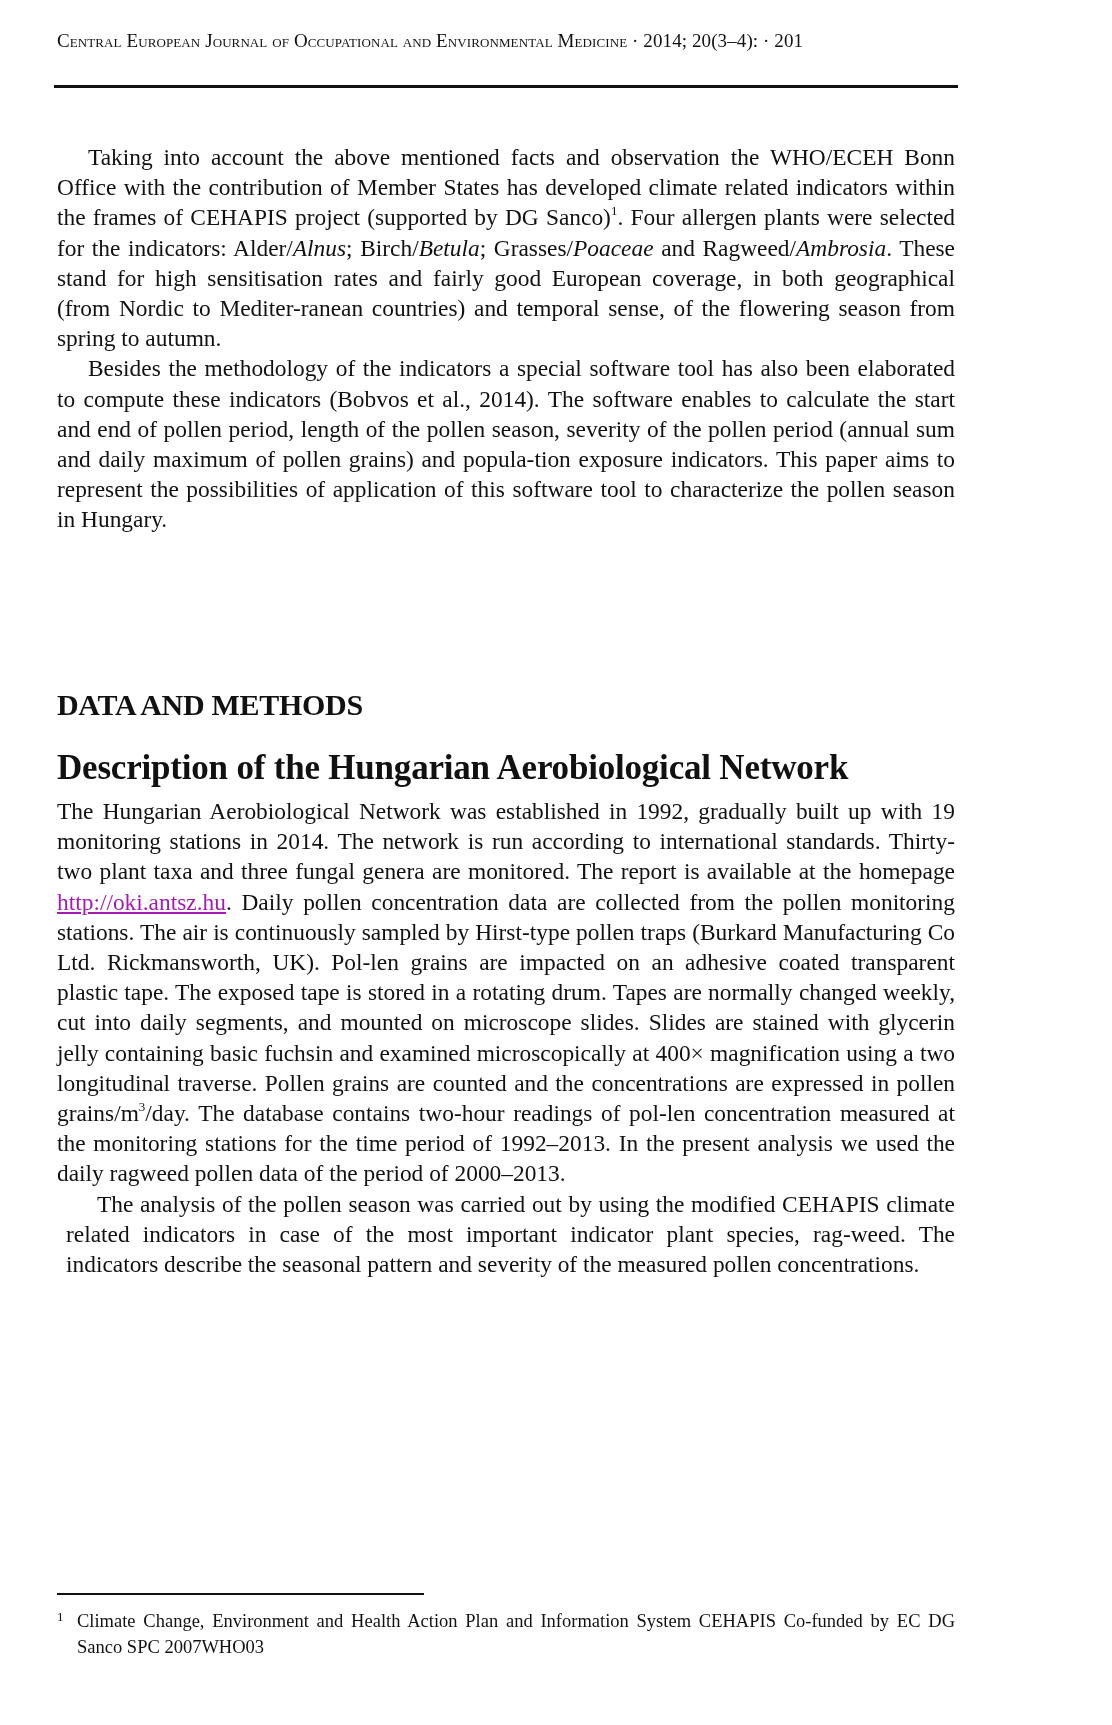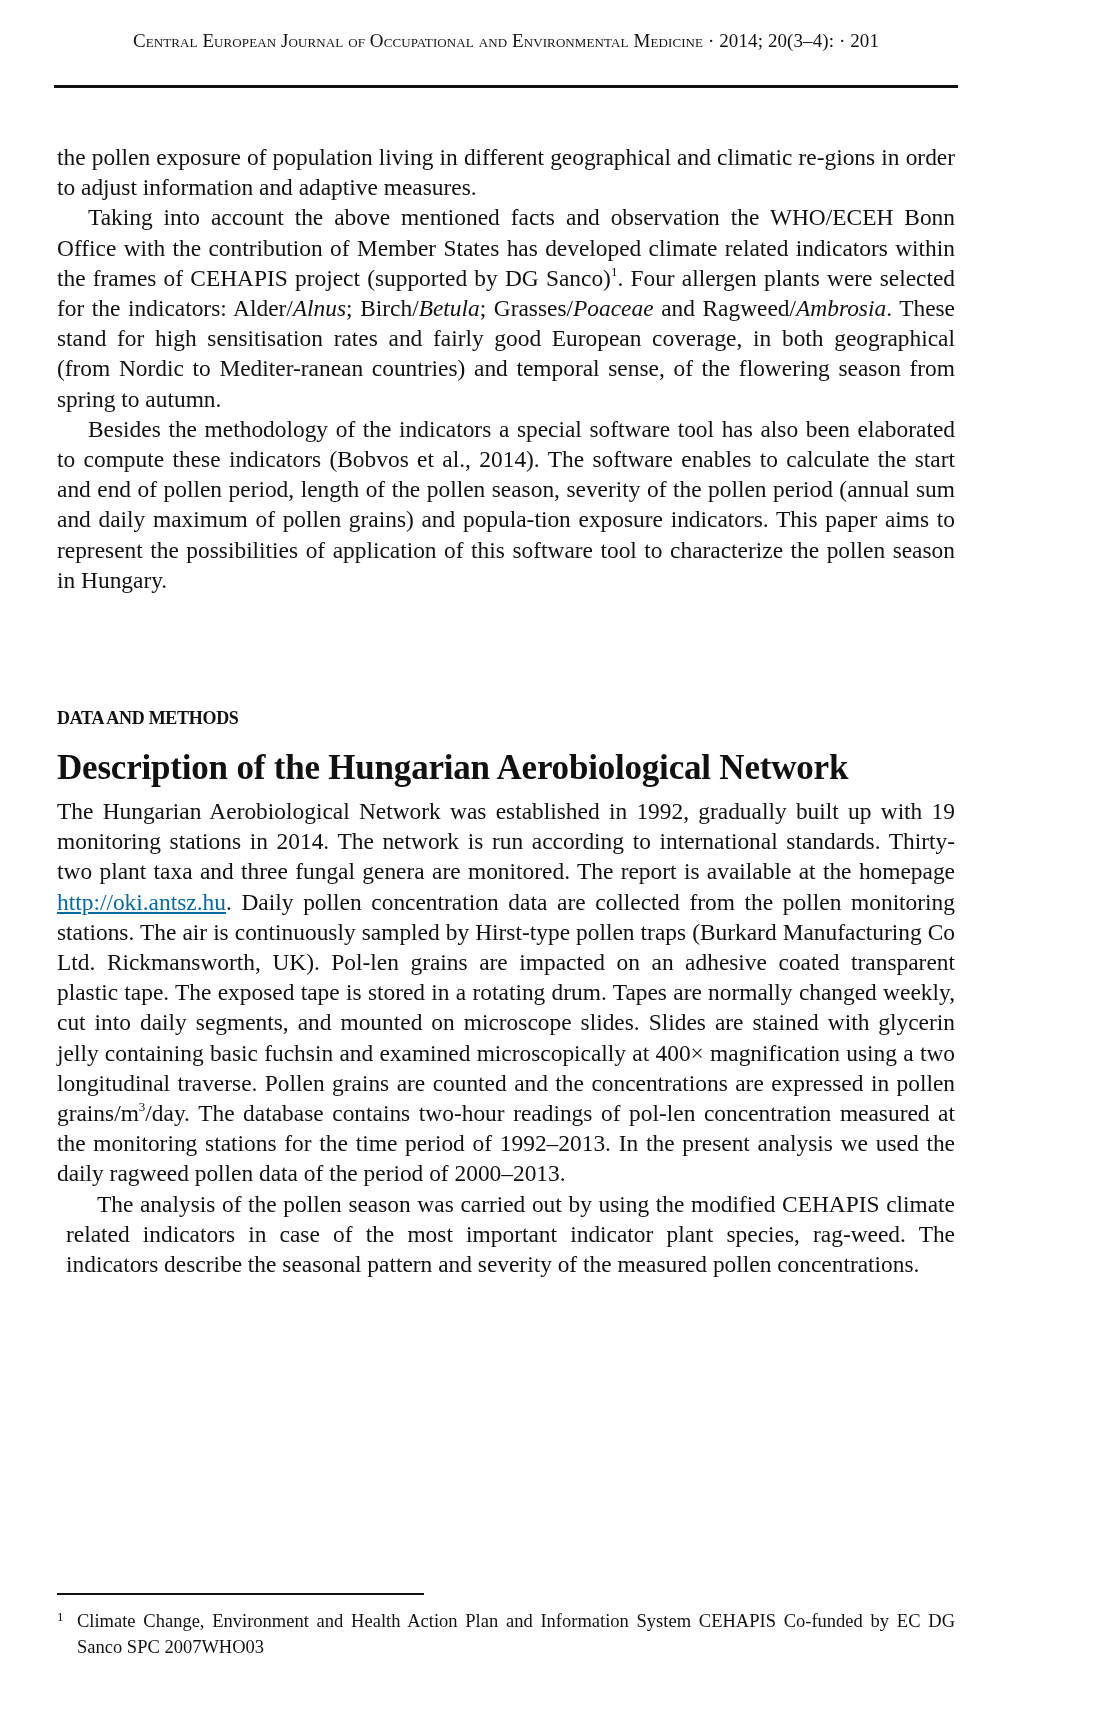--- a/index.html
+++ b/index.html
@@ -3,50 +3,50 @@
 <meta charset="utf-8">
 <style>
   html, body { margin: 0; padding: 0; background: #ffffff; }
   body {
     width: 1112px; height: 1725px; position: relative; overflow: hidden;
     font-family: "Liberation Serif", "DejaVu Serif", serif; color: #111;
   }
   .page { position: absolute; left: 57px; top: 0; width: 898px; }
   .running-header {
     position: absolute; top: 30px; left: 0; width: 898px;
-    text-align: center; font-size: 19px; letter-spacing: 0.1px;
+    text-align: left; font-size: 19px; letter-spacing: 0.1px;
     white-space: nowrap;
   }
   .running-header .sc { font-variant: small-caps; }
   .header-rule {
     position: absolute; top: 85px; left: -3px; width: 904px; height: 3px; background: #111;
   }
   .body-block {
     position: absolute; top: 142px; left: 0; width: 898px;
     font-size: 23.4px; line-height: 30.2px; text-align: justify;
     hyphens: manual;
   }
   .body-block p { margin: 0; }
   .body-block p.indent { text-indent: 31px; }
   .section-head {
-    position: absolute; left: 0; top: 708px;
-    font-weight: bold; font-size: 18px; letter-spacing: -0.3px;
+    position: absolute; left: 0; top: 688px;
+    font-weight: bold; font-size: 30px; letter-spacing: -0.3px;
   }
   .sub-head {
     position: absolute; left: 0; top: 748px;
     font-weight: bold; font-size: 35px; letter-spacing: -0.2px;
   }
   .body-block-2 {
     position: absolute; top: 796px; left: 0; width: 898px;
     font-size: 23.4px; line-height: 30.2px; text-align: justify;
   }
   .body-block-2 p { margin: 0; }
   .body-block-2 p.indent { text-indent: 31px; margin-left: 9px; }
   sup { font-size: 13px; line-height: 0; vertical-align: 10px; }
-  a.link { color: #0369a1; text-decoration: underline; }
+  a.link { color: #a21caf; text-decoration: underline; }
   .fn-rule {
     position: absolute; left: 0; top: 1593px; width: 367px; height: 2px; background: #111;
   }
   .footnote {
     position: absolute; left: 0; top: 1608px; width: 898px;
     font-size: 18.5px; line-height: 26px; text-align: justify;
   }
   .footnote .fn-mark { position: absolute; left: 0; top: -4px; font-size: 13px; }
   .footnote .fn-text { display: block; padding-left: 20px; }
 </style>
@@ -54,21 +54,20 @@
 <body>
 
 <div class="page">
 
   <div class="running-header">
     <span class="sc">Central European Journal of Occupational and Environmental Medicine</span><span> · </span><span>2014; 20(3–4):</span><span> · </span><span>201</span>
   </div>
   <div class="header-rule"></div>
 
   <div class="body-block">
-    <p>the pollen exposure of population living in different geographical and climatic re-gions in order to adjust information and adaptive measures.</p>
     <p class="indent"><span>Taking into account the above mentioned facts and observation the WHO/ECEH Bonn Office with the contribution of Member States has developed climate related indicators within the frames of CEHAPIS project (supported by DG Sanco)</span><sup>1</sup><span>. Four allergen plants were selected for the indicators: Alder/</span><i>Alnus</i><span>; Birch/</span><i>Betula</i><span>; Grasses/</span><i>Poaceae</i><span> and Ragweed/</span><i>Ambrosia</i><span>. These stand for high sensitisation rates and fairly good European coverage, in both geographical (from Nordic to Mediter-ranean countries) and temporal sense, of the flowering season from spring to autumn.</span></p>
     <p class="indent">Besides the methodology of the indicators a special software tool has also been elaborated to compute these indicators (Bobvos et al., 2014). The software enables to calculate the start and end of pollen period, length of the pollen season, severity of the pollen period (annual sum and daily maximum of pollen grains) and popula-tion exposure indicators. This paper aims to represent the possibilities of application of this software tool to characterize the pollen season in Hungary.</p>
   </div>
 
   <div class="section-head">DATA AND METHODS</div>
   <div class="sub-head">Description of the Hungarian Aerobiological Network</div>
 
   <div class="body-block-2">
     <p><span>The Hungarian Aerobiological Network was established in 1992, gradually built up with 19 monitoring stations in 2014. The network is run according to international standards. Thirty-two plant taxa and three fungal genera are monitored. The report is available at the homepage </span><a class="link">http://oki.antsz.hu</a><span>. Daily pollen concentration data are collected from the pollen monitoring stations. The air is continuously sampled by Hirst-type pollen traps (Burkard Manufacturing Co Ltd. Rickmansworth, UK). Pol-len grains are impacted on an adhesive coated transparent plastic tape. The exposed tape is stored in a rotating drum. Tapes are normally changed weekly, cut into daily segments, and mounted on microscope slides. Slides are stained with glycerin jelly containing basic fuchsin and examined microscopically at 400× magnification using a two longitudinal traverse. Pollen grains are counted and the concentrations are expressed in pollen grains/m</span><sup>3</sup><span>/day. The database contains two-hour readings of pol-len concentration measured at the monitoring stations for the time period of 1992–2013. In the present analysis we used the daily ragweed pollen data of the period of 2000–2013.</span></p>
     <p class="indent">The analysis of the pollen season was carried out by using the modified CEHAPIS climate related indicators in case of the most important indicator plant species, rag-weed. The indicators describe the seasonal pattern and severity of the measured pollen concentrations.</p>

